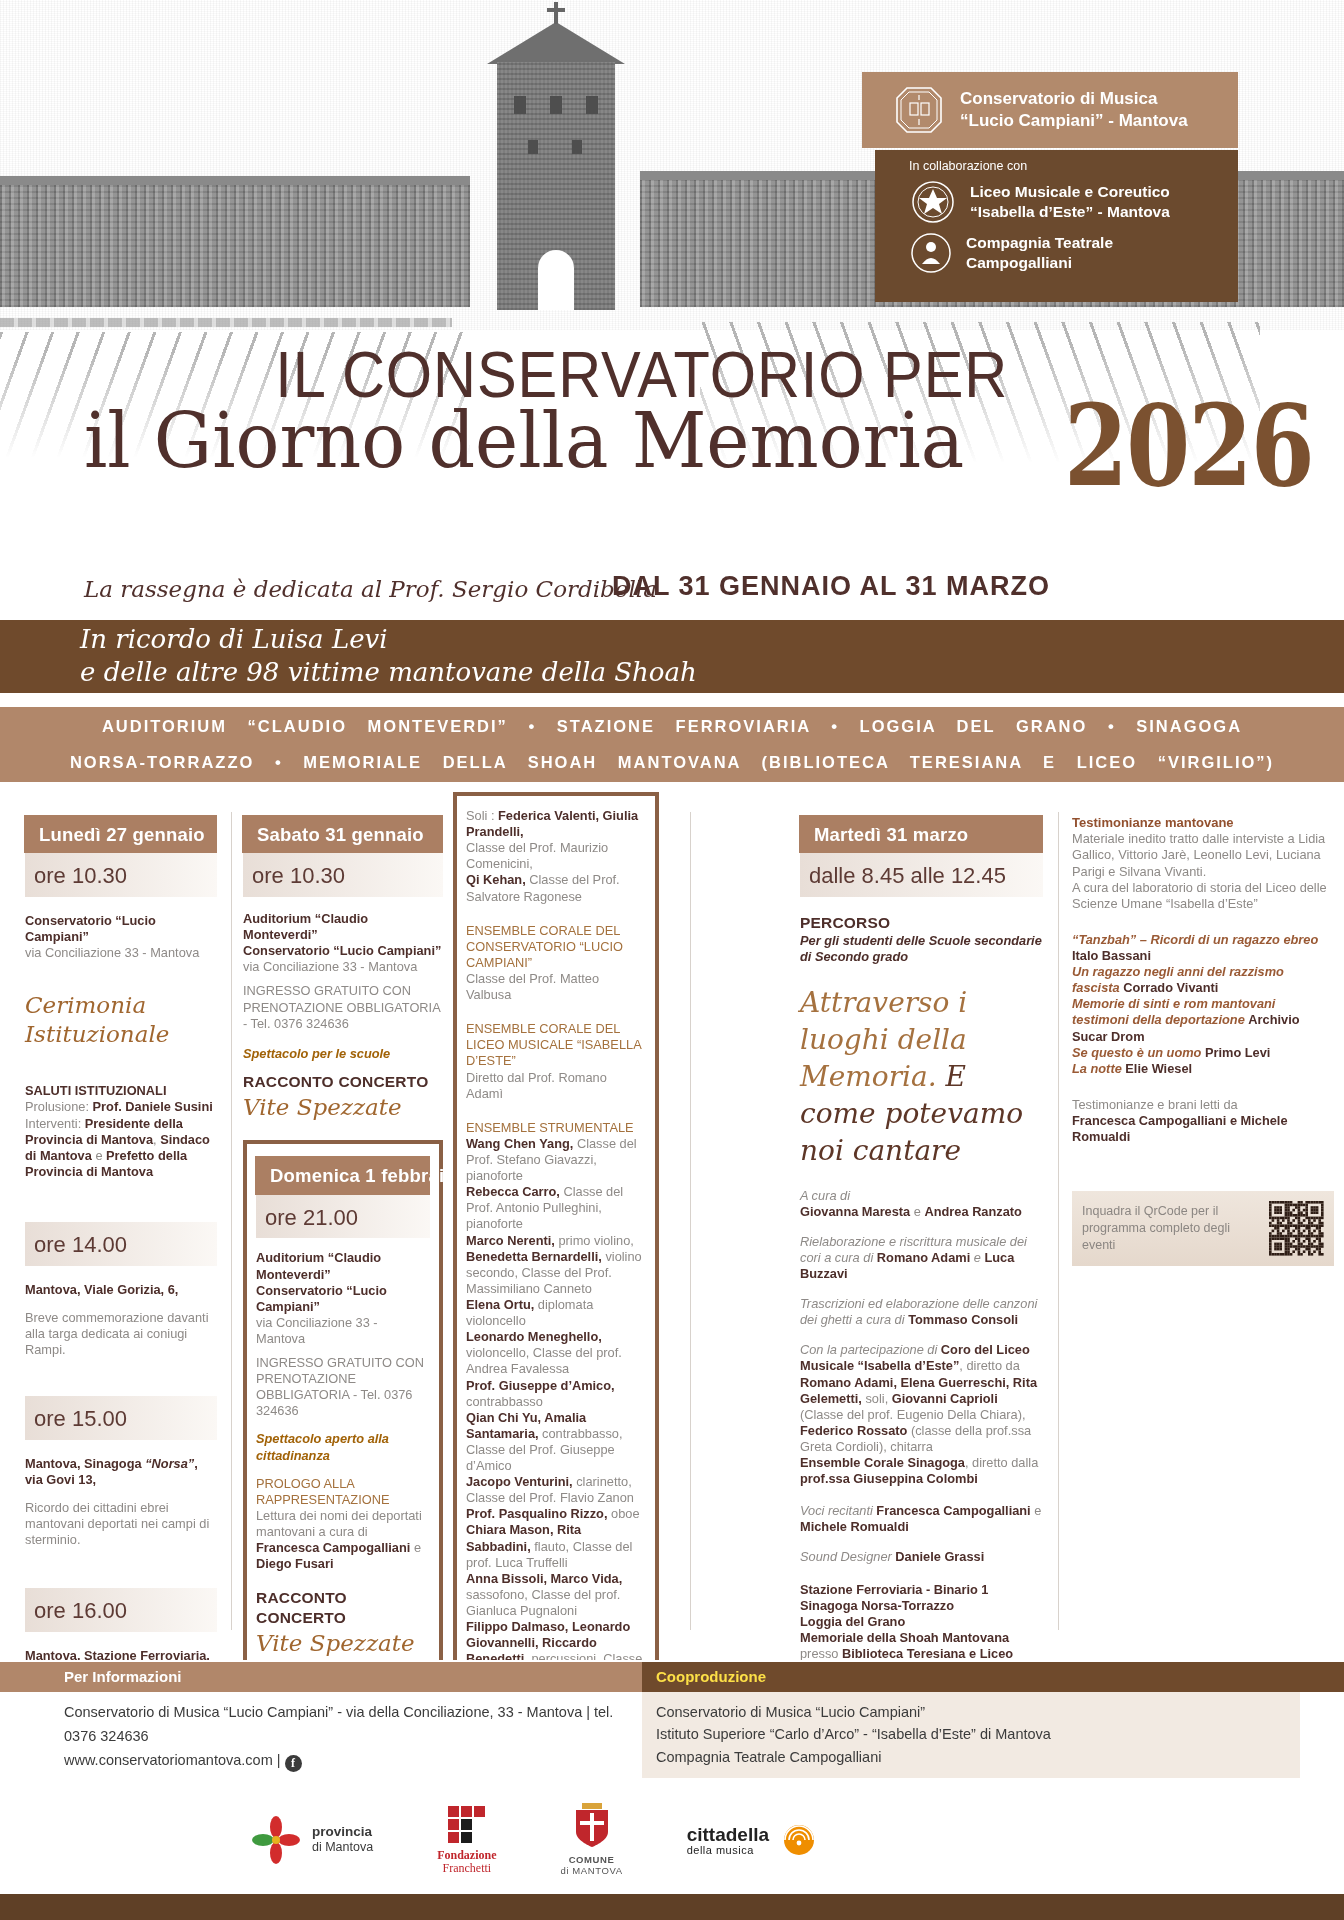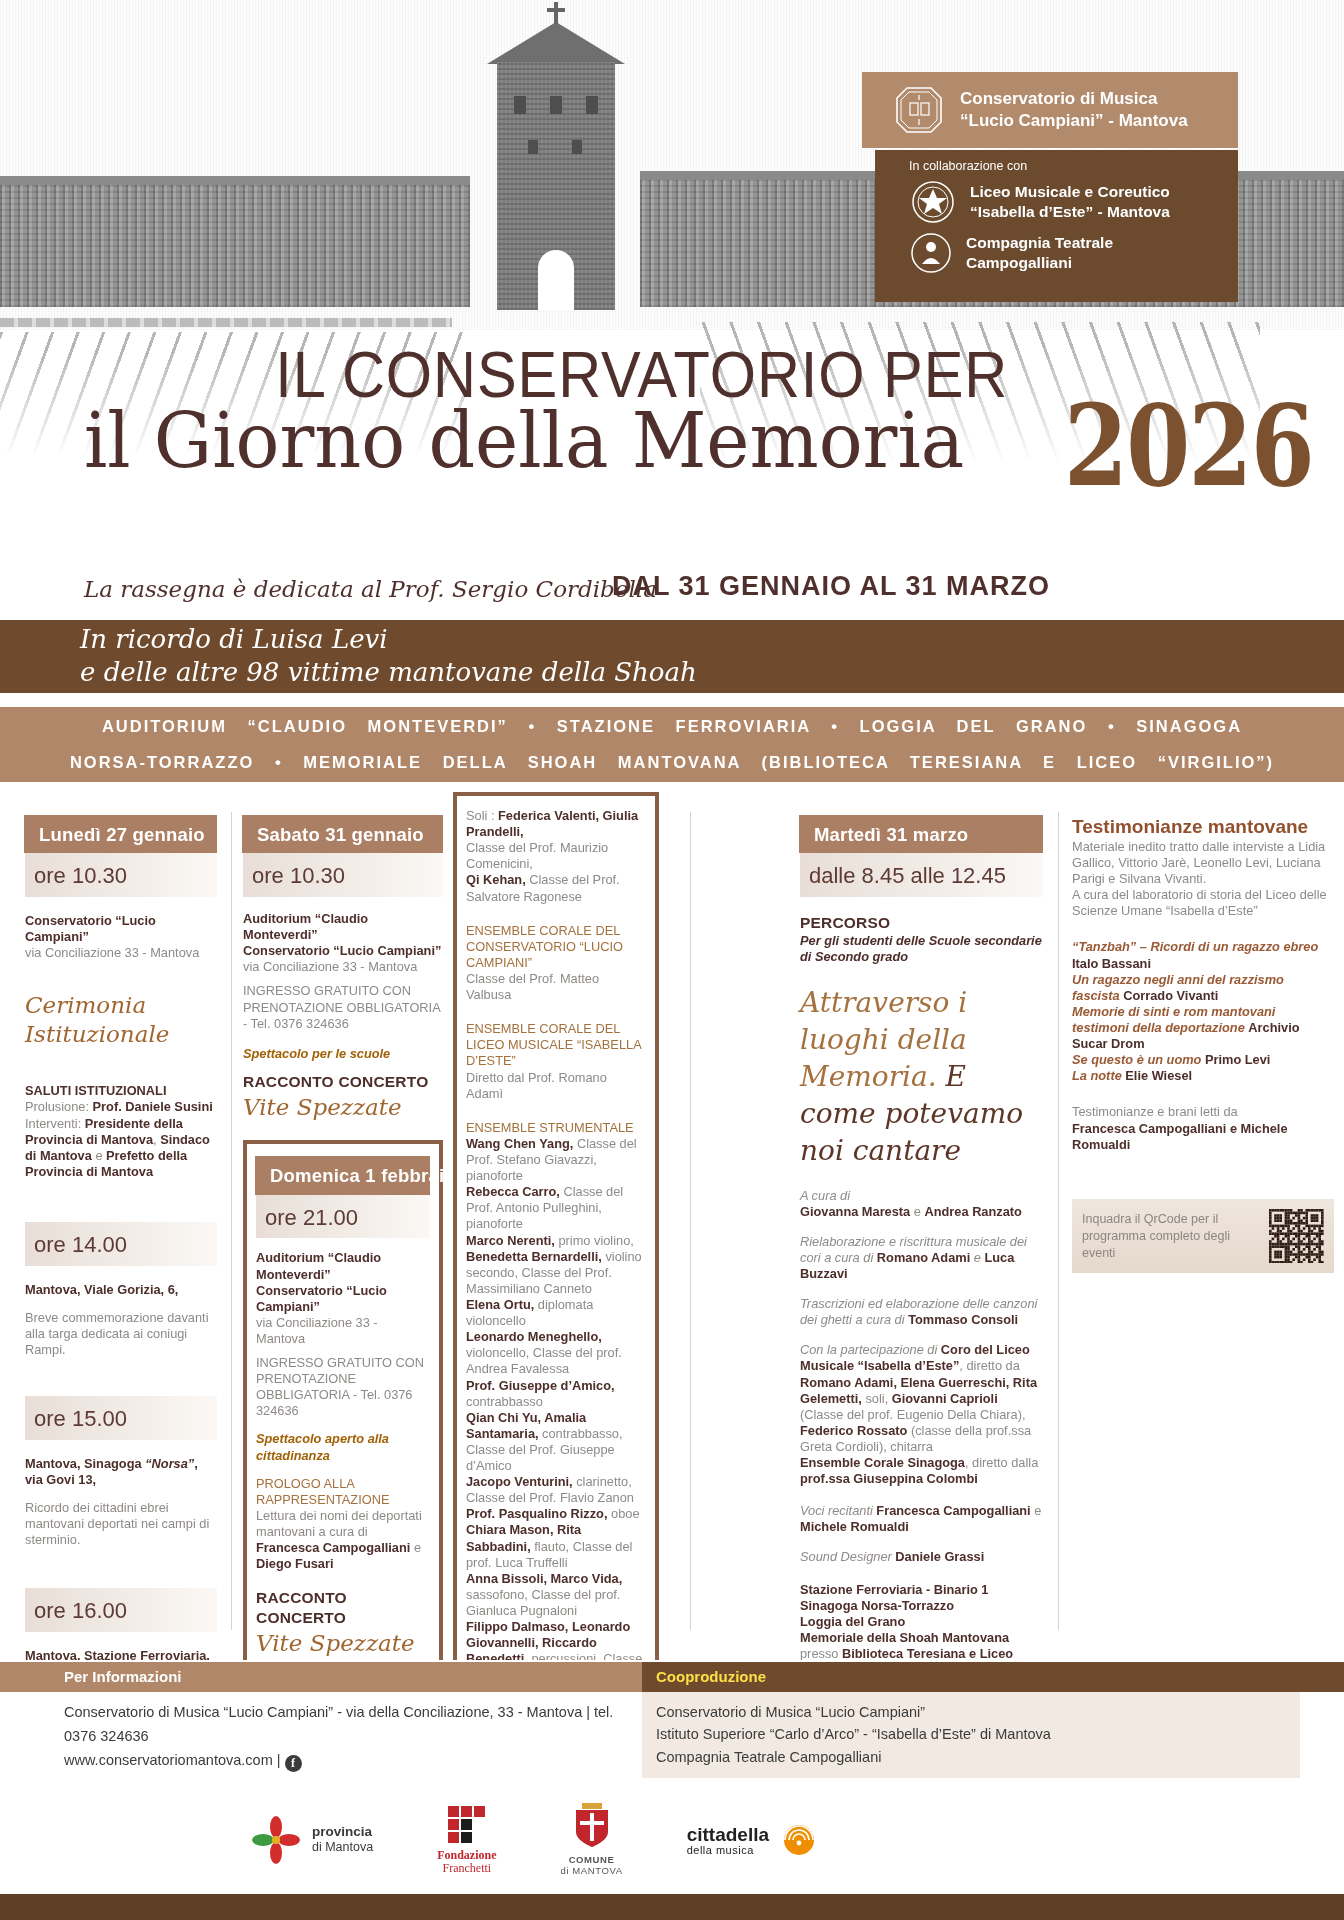--- a/index.html
+++ b/index.html
@@ -88,21 +88,21 @@
   .blk.bigserif{font-family:"DejaVu Serif",serif;font-style:italic;font-size:28px;line-height:1.32;}
   .s-bs1{color:#a5713f}.s-bs2{color:#5d3627}
   .s-b{font-weight:bold;color:#4d2e2a}
   .s-b2{font-weight:bold;color:#4d2e2a;font-size:15.5px;letter-spacing:.2px}
   .s-g{color:#8e8a87}
   .s-gi{color:#8e8a87;font-style:italic}
   .s-bi{font-weight:bold;font-style:italic;color:#4d2e2a}
   .s-brc{color:#a4713d}
   .s-bri{font-weight:bold;font-style:italic;color:#a16207}
   .s-ti{font-weight:bold;font-style:italic;color:#9a5a35}
-  .s-hb{font-weight:bold;color:#92502e;font-size:19px}
+  .s-hb{font-weight:bold;color:#92502e;font-size:13px}
   .blk.qr{display:flex;align-items:center;background:linear-gradient(180deg,#efe6dd,#e5d8cc);
     padding:10px 10px;}
   .qr-text{flex:1;font-size:12.5px;color:#8b8682;line-height:1.35;}
   .qr-svg{flex:none;margin-left:8px;}
   
   .fbar-l{position:absolute;top:1662px;left:0;width:642px;height:30px;background:#b1876a;color:#fff;
     font-weight:bold;font-size:15px;line-height:30px;padding-left:64px;box-sizing:border-box;}
   .fbar-r{position:absolute;top:1662px;left:642px;width:702px;height:30px;background:#6f4a2c;color:#fde047;
     font-weight:bold;font-size:15px;line-height:30px;padding-left:14px;box-sizing:border-box;}
   .fcontact{position:absolute;top:1701px;left:64px;width:576px;font-size:14.5px;color:#3b3b3b;line-height:1.65;}

